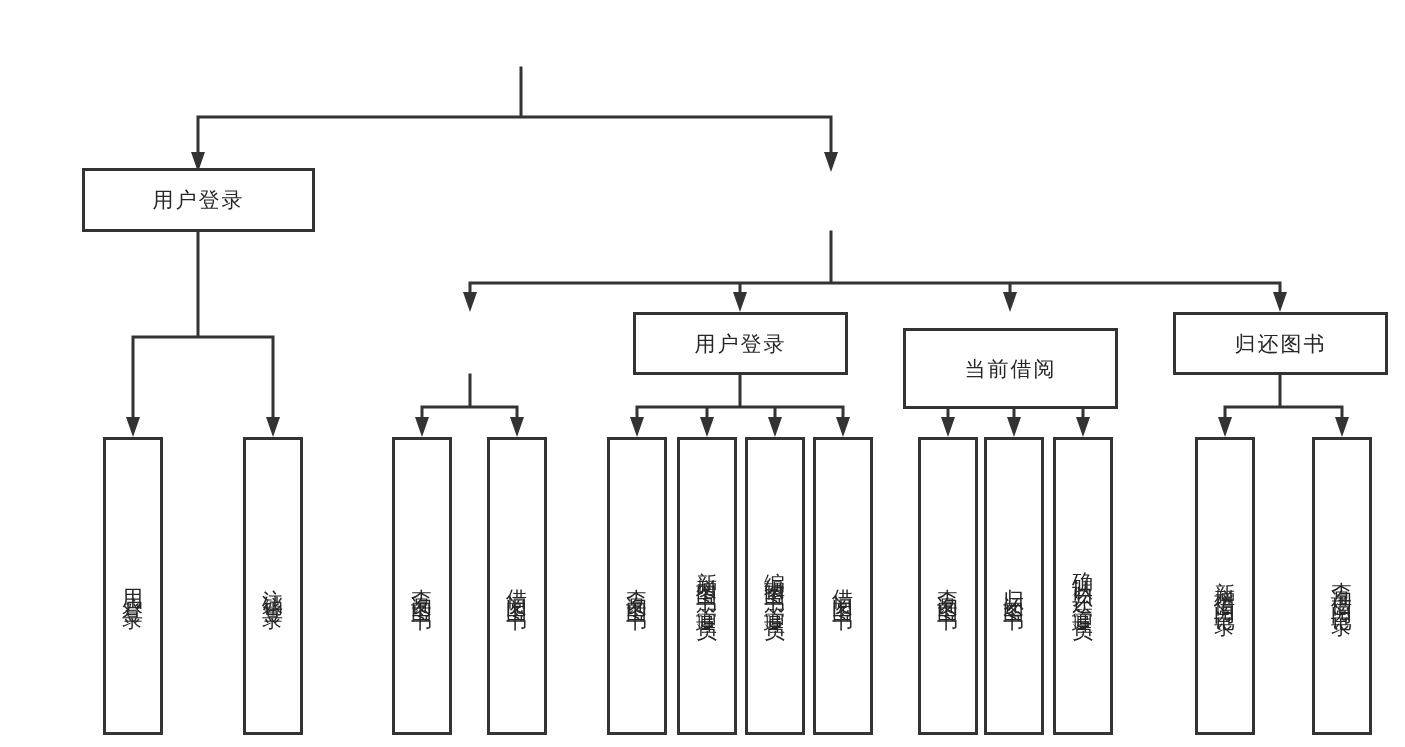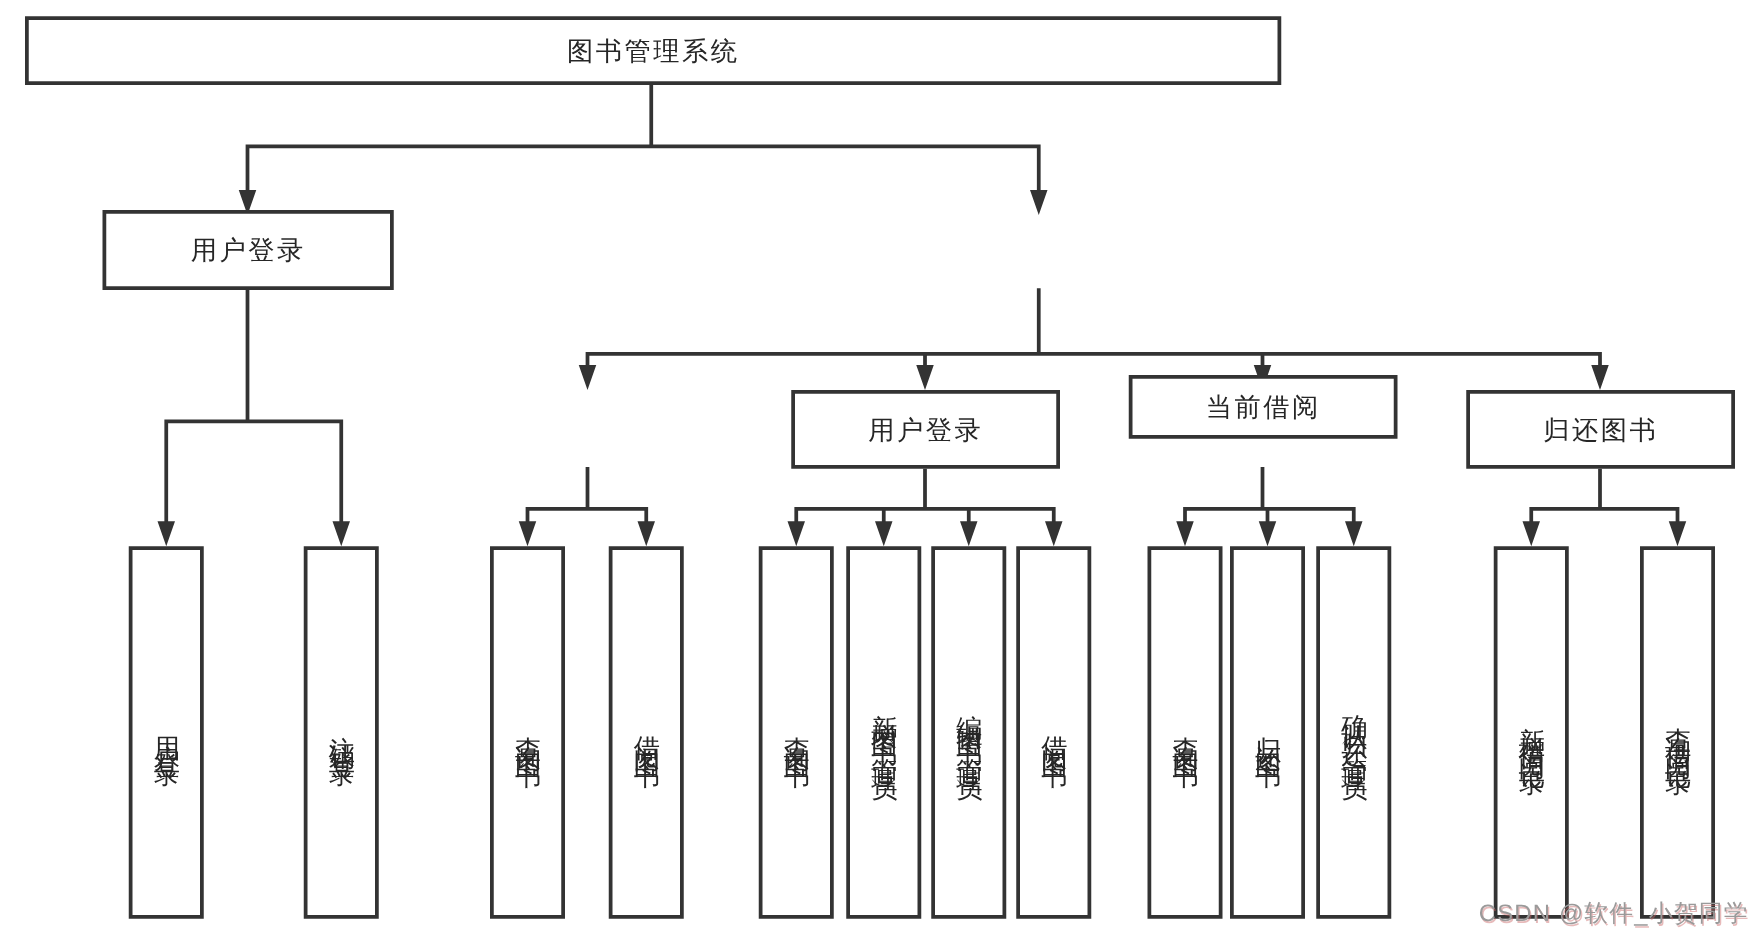--- a/index.html
+++ b/index.html
@@ -45,41 +45,39 @@
              M463 292 L477 292 L470 312 Z M733 292 L747 292 L740 312 Z
              M1003 292 L1017 292 L1010 312 Z M1273 292 L1287 292 L1280 312 Z
              M415 417 L429 417 L422 437 Z M510 417 L524 417 L517 437 Z
              M630 417 L644 417 L637 437 Z M700 417 L714 417 L707 437 Z
              M768 417 L782 417 L775 437 Z M836 417 L850 417 L843 437 Z
              M941 417 L955 417 L948 437 Z M1007 417 L1021 417 L1014 437 Z
              M1076 417 L1090 417 L1083 437 Z
              M1218 417 L1232 417 L1225 437 Z M1335 417 L1349 417 L1342 437 Z"></path>
   </svg>
 
-  <div class="hbox" style="left:20px;top:13px;width:1005px;height:55px">图书管理系统</div>
 
   <div class="hbox" style="left:82px;top:168px;width:233px;height:64px">用户登录</div>
 
   <div class="hbox" style="left:633px;top:312px;width:215px;height:63px">用户登录</div>
-  <div class="hbox" style="left:903px;top:300px;width:215px;height:51px">当前借阅</div>
+  <div class="hbox" style="left:903px;top:328px;width:215px;height:81px">当前借阅</div>
   <div class="hbox" style="left:1173px;top:312px;width:215px;height:63px">归还图书</div>
 
   <div class="vbox" style="left:103px">用户登录</div>
   <div class="vbox" style="left:243px">注销登录</div>
 
   <div class="vbox" style="left:392px">查询图书</div>
   <div class="vbox" style="left:487px">借阅图书</div>
 
   <div class="vbox" style="left:607px">查询图书</div>
   <div class="vbox" style="left:677px">新增图书（管理员）</div>
   <div class="vbox" style="left:745px">编辑图书（管理员）</div>
   <div class="vbox" style="left:813px">借阅图书</div>
 
   <div class="vbox" style="left:918px">查询图书</div>
   <div class="vbox" style="left:984px">归还图书</div>
   <div class="vbox" style="left:1053px">确认归还（管理员）</div>
 
   <div class="vbox" style="left:1195px">新增借阅记录</div>
   <div class="vbox" style="left:1312px">查询借阅记录</div>
 
-  <div class="watermark">CSDN @软件_小贺同学</div>
 
 </div>
 
 </body></html>

